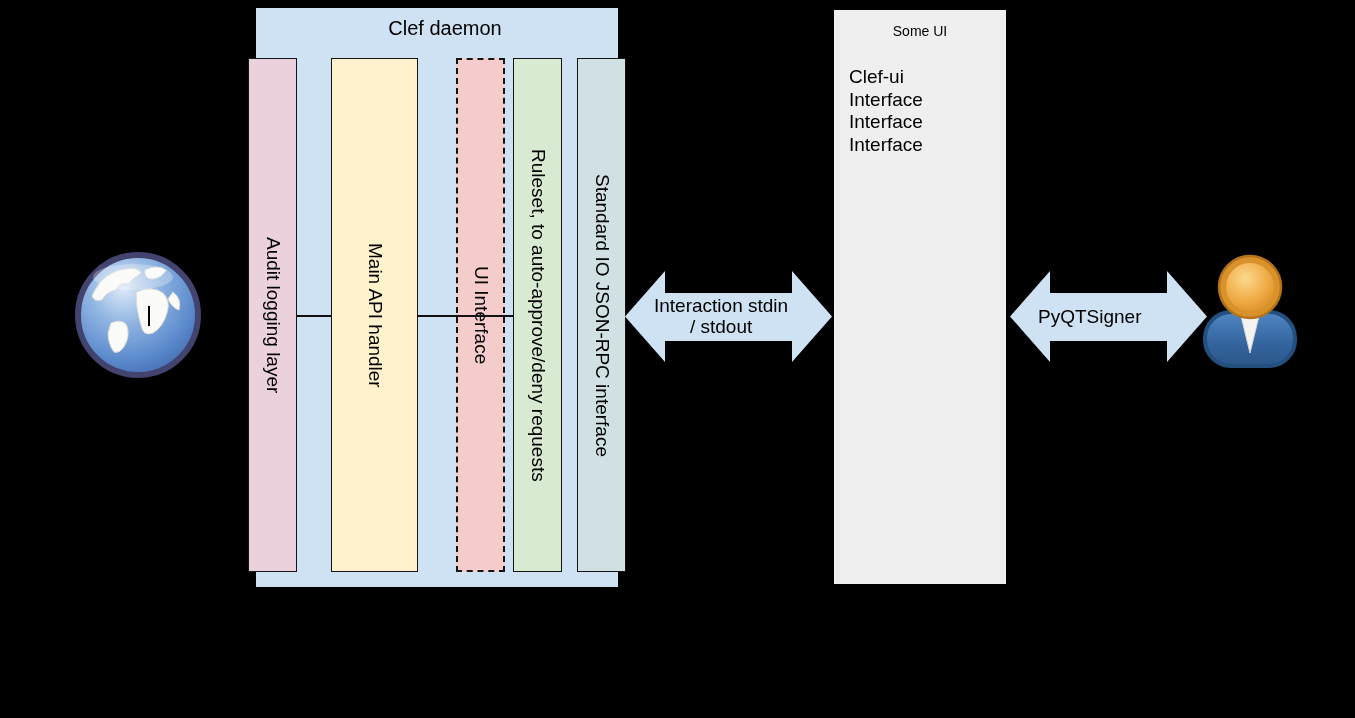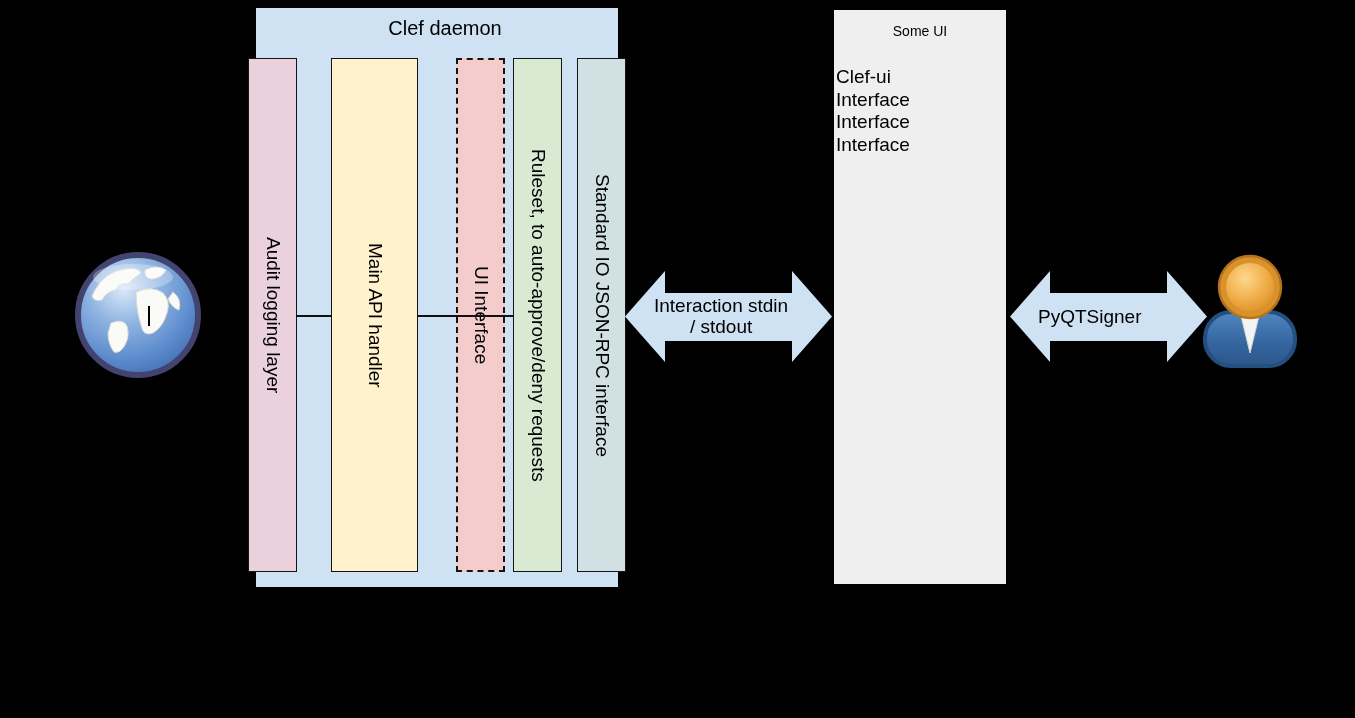--- a/index.html
+++ b/index.html
@@ -31,21 +31,21 @@
     clip-path:polygon(0 45.5px,40px 0,40px 22px,167px 22px,167px 0,207px 45.5px,167px 91px,167px 70px,40px 70px,40px 91px);}
   .arrow-2{left:1010px;width:197px;
     clip-path:polygon(0 45.5px,40px 0,40px 22px,157px 22px,157px 0,197px 45.5px,157px 91px,157px 70px,40px 70px,40px 91px);}
   .arrow-label{position:absolute;font-size:19px;line-height:21px;white-space:pre-line;z-index:2;}
   .arrow-label-1{left:654px;top:295px;text-align:center;}
   .arrow-label-2{left:1038px;top:306px;}
   
   .someui-box{position:absolute;left:833px;top:9px;width:174px;height:576px;background:#efefef;
               border:1px solid #000;box-sizing:border-box;}
   .someui-title{position:absolute;left:0;top:13px;width:100%;text-align:center;font-size:14px;}
-  .someui-list{position:absolute;left:2px;top:56px;font-size:19px;line-height:22.5px;}
+  .someui-list{position:absolute;left:15px;top:56px;font-size:19px;line-height:22.5px;}
   .someui-list div{white-space:nowrap;}
   
   .globe-wrap{position:absolute;left:73px;top:250px;width:130px;height:130px;}
   .person-wrap{position:absolute;left:1200px;top:250px;width:100px;height:118px;}
 </style>
 </head>
 <body>
 
 <div id="stage">
 

